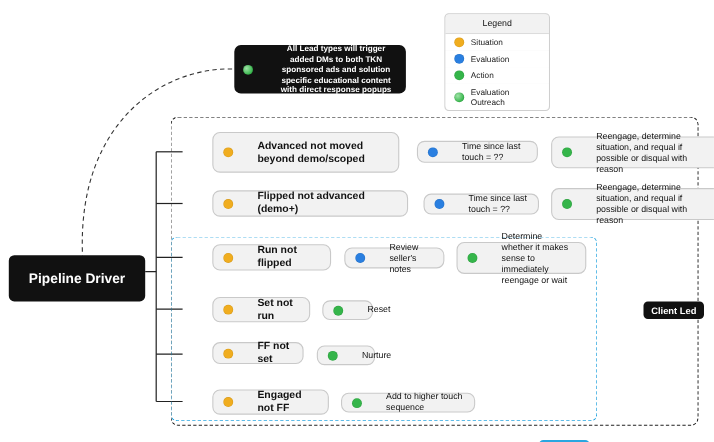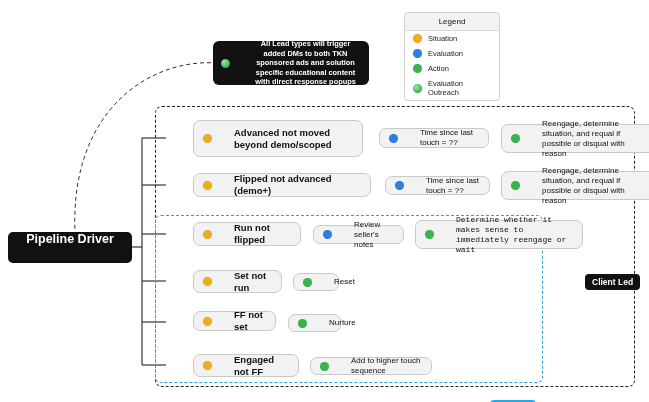--- a/index.html
+++ b/index.html
@@ -32,23 +32,23 @@
     width:9px;height:9px;border-radius:50%;flex:0 0 auto;
     box-shadow:0 0 0 0.5px rgba(0,0,0,.10) inset;
   }
   .dot.situation{background:#f0ad1f;}
   .dot.evaluation{background:#2a7fe0;}
   .dot.action{background:#35b54a;}
   .dot.amplified{background:radial-gradient(circle at 35% 35%, #9fe3a7 0%, #35b54a 70%);}
 
   
   #root{
-    position:absolute;left:8px;top:232px;width:124px;height:31px;
+    position:absolute;left:8px;top:232px;width:124px;height:42px;
     background:#111;border-radius:5px;
-    display:flex;align-items:flex-start;justify-content:center;
+    display:flex;align-items:center;justify-content:center;
   }
   #root .label{color:#fff;font-size:12.5px;font-weight:bold;}
 
   
   #callout{
     position:absolute;left:213px;top:41px;width:156px;height:44px;
     background:#111;border-radius:6px;
     display:flex;align-items:center;gap:20px;padding:4px 8px;box-sizing:border-box;
   }
   #callout .txt{color:#fff;font-size:7.4px;font-weight:bold;line-height:1.28;text-align:center;}
@@ -174,21 +174,21 @@
   </div>
 
   <div class="node" style="left:166px;top:222px;width:108px;height:24px;">
     <span class="dot situation"></span>
     <span class="label">Run not flipped</span>
   </div>
   <div class="node small" style="left:286px;top:225px;width:91px;height:19px;">
     <span class="dot evaluation"></span>
     <span class="label">Review seller's notes</span>
   </div>
-  <div class="node small" style="left:388px;top:220px;width:168px;height:29px;font-family:Liberation Mono, monospace;">
+  <div class="node small" style="left:388px;top:220px;width:118px;height:29px;">
     <span class="dot action"></span>
     <span class="label">Determine whether it makes sense to immediately reengage or wait</span>
   </div>
 
   <div class="node" style="left:166px;top:270px;width:89px;height:23px;">
     <span class="dot situation"></span>
     <span class="label">Set not run</span>
   </div>
   <div class="node small" style="left:266px;top:273px;width:46px;height:18px;">
     <span class="dot action"></span>

